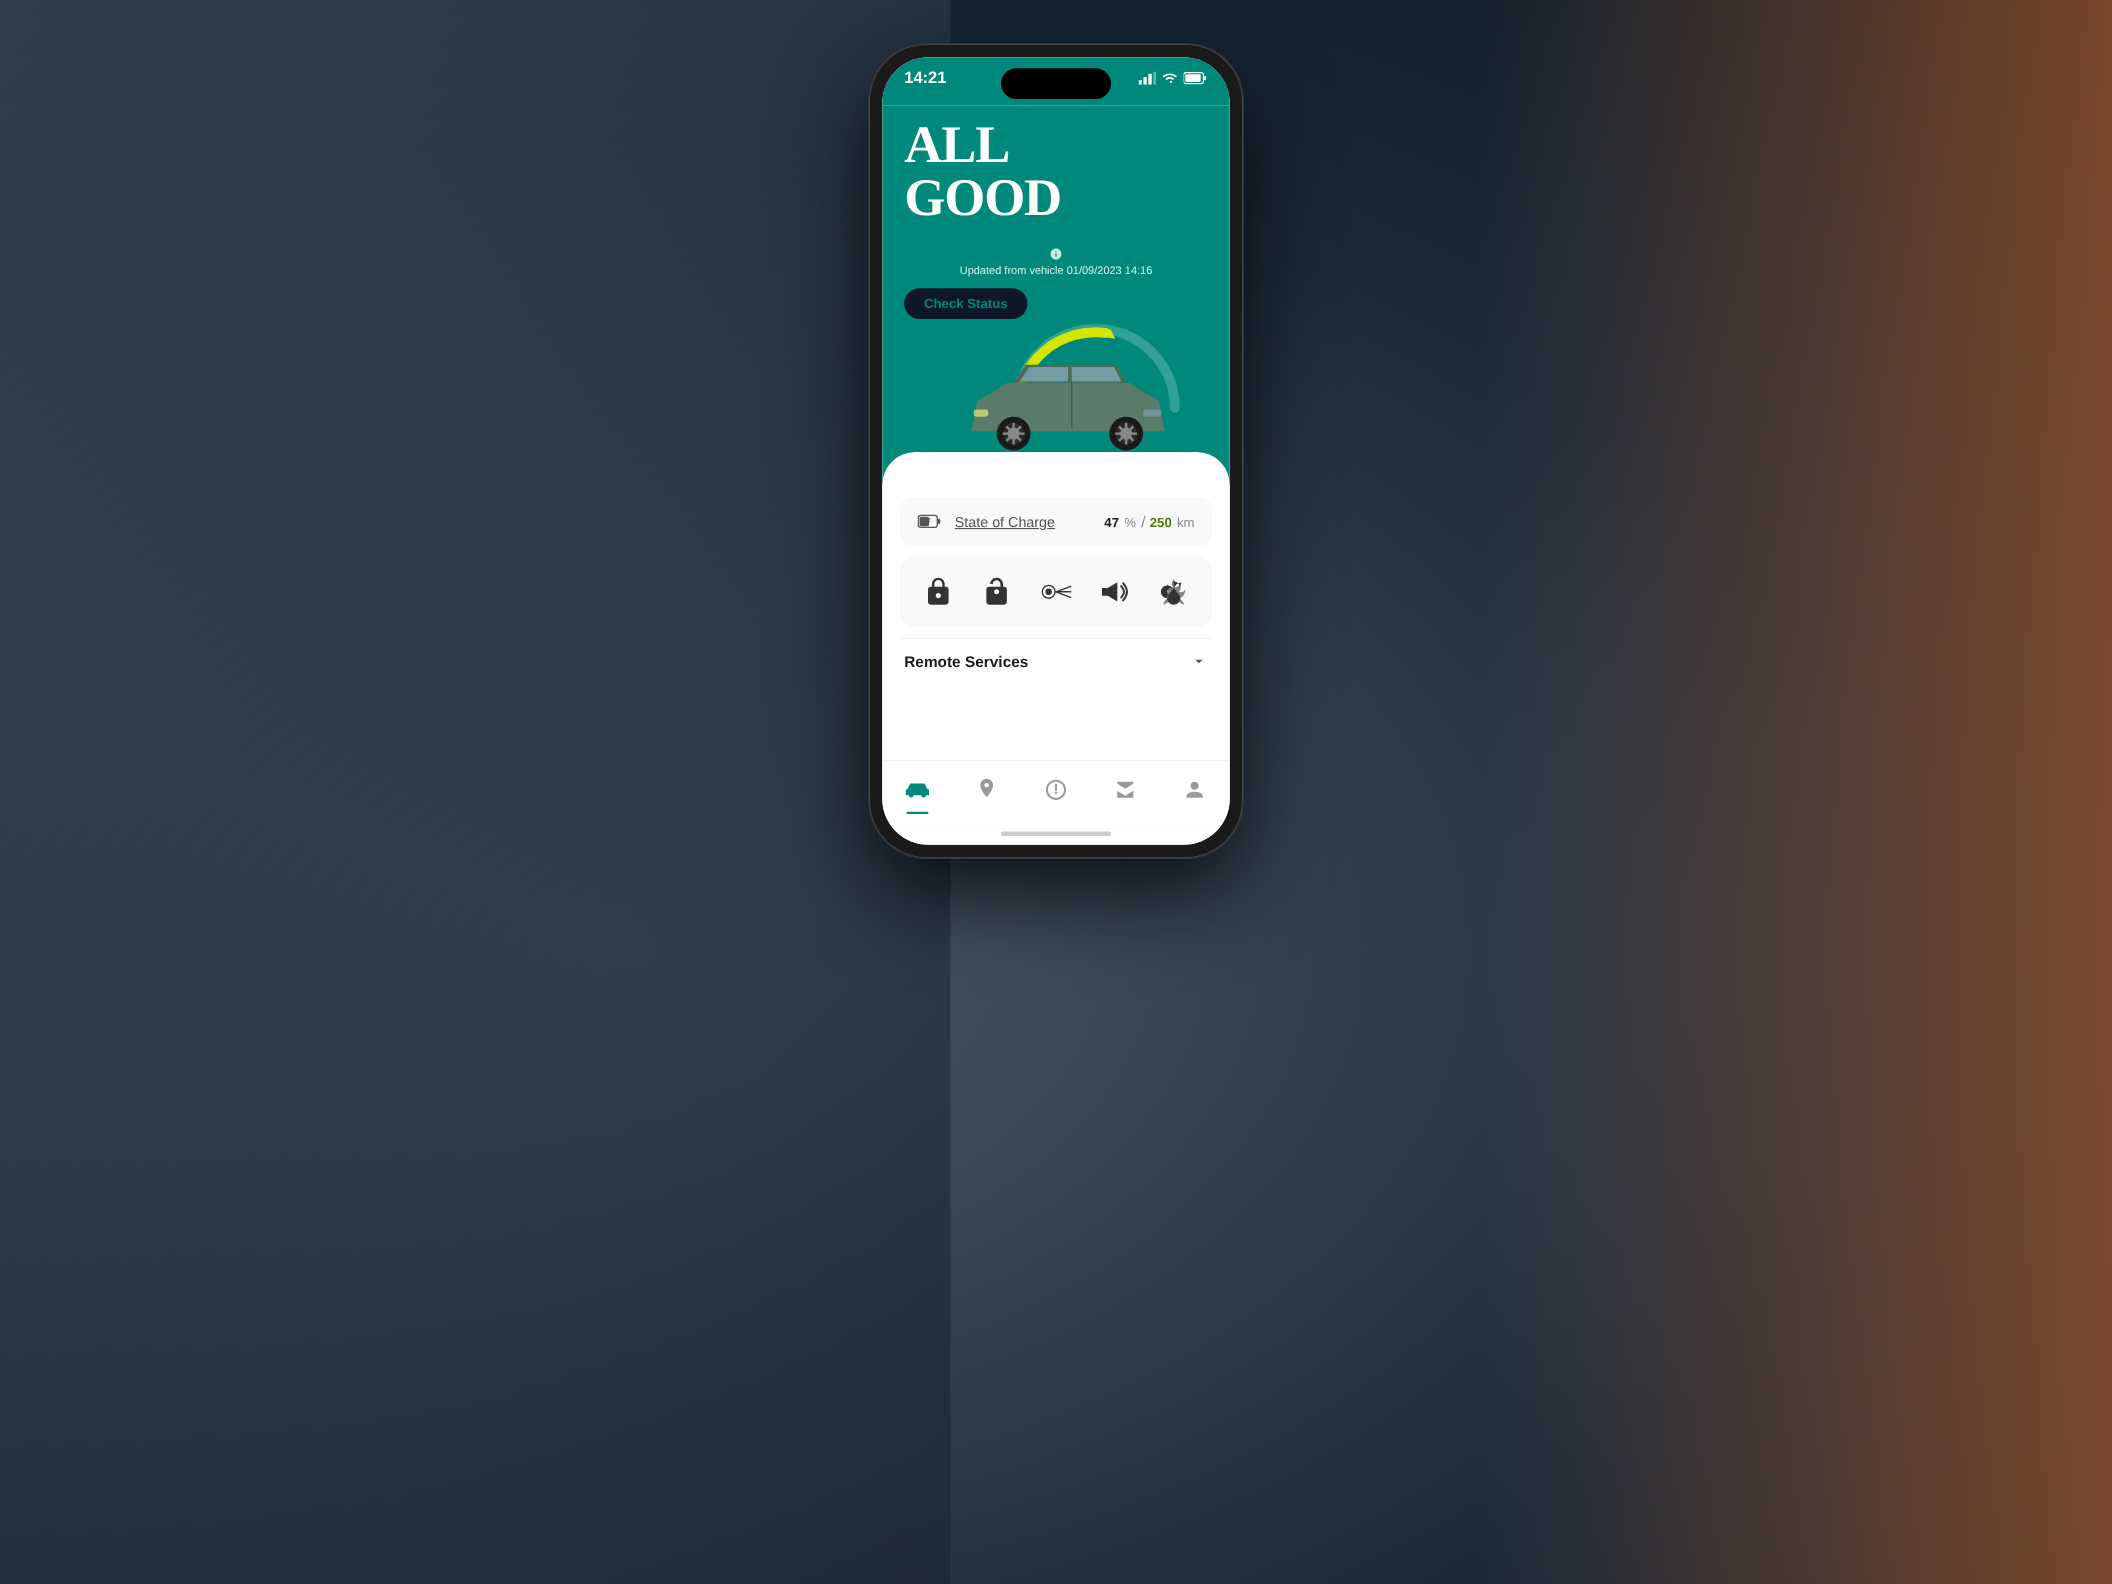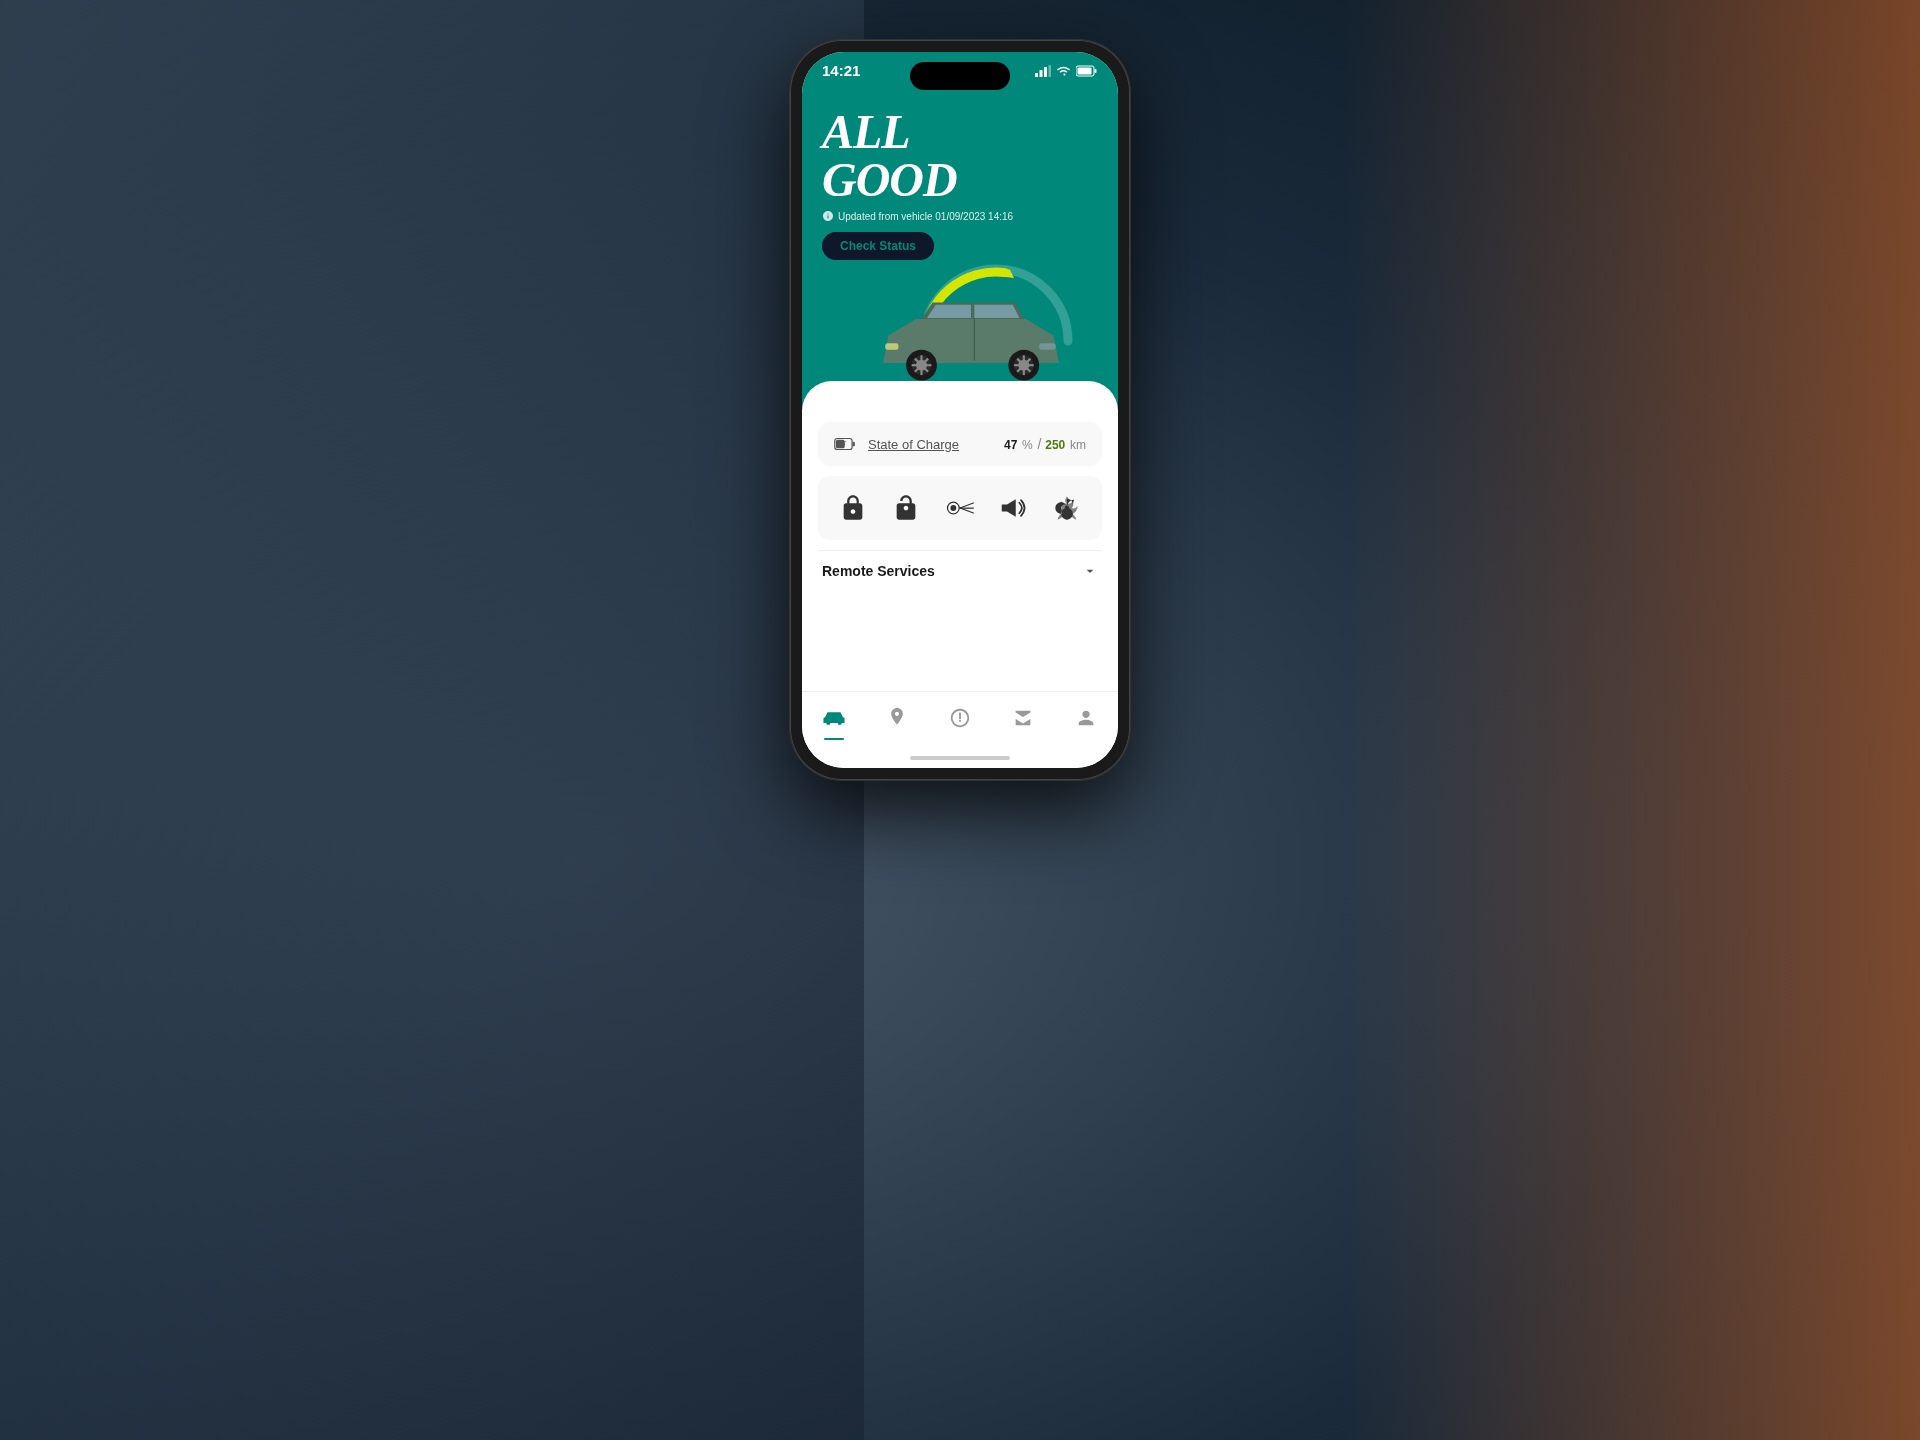--- a/index.html
+++ b/index.html
@@ -130,33 +130,33 @@
       padding: 12px 20px 0;
       flex-shrink: 0;
       position: relative;
       min-height: 280px;
     }
 
     .all-good-title {
       color: white;
       font-size: 48px;
       font-weight: 800;
-      font-style: italic;
       line-height: 1;
       letter-spacing: -1px;
       font-family: Georgia, 'Times New Roman', serif;
     }
 
     .status-update {
       color: rgba(255,255,255,0.85);
       font-size: 10px;
-      margin-top: 6px;
+      margin-top: 21px;
       display: flex;
       align-items: center;
       gap: 4px;
+      flex-direction: column;
     }
 
     .check-status-btn {
       margin-top: 10px;
       background: #0f172a;
       color: #00897b;
       border: none;
       border-radius: 20px;
       padding: 7px 18px;
       font-size: 12px;

